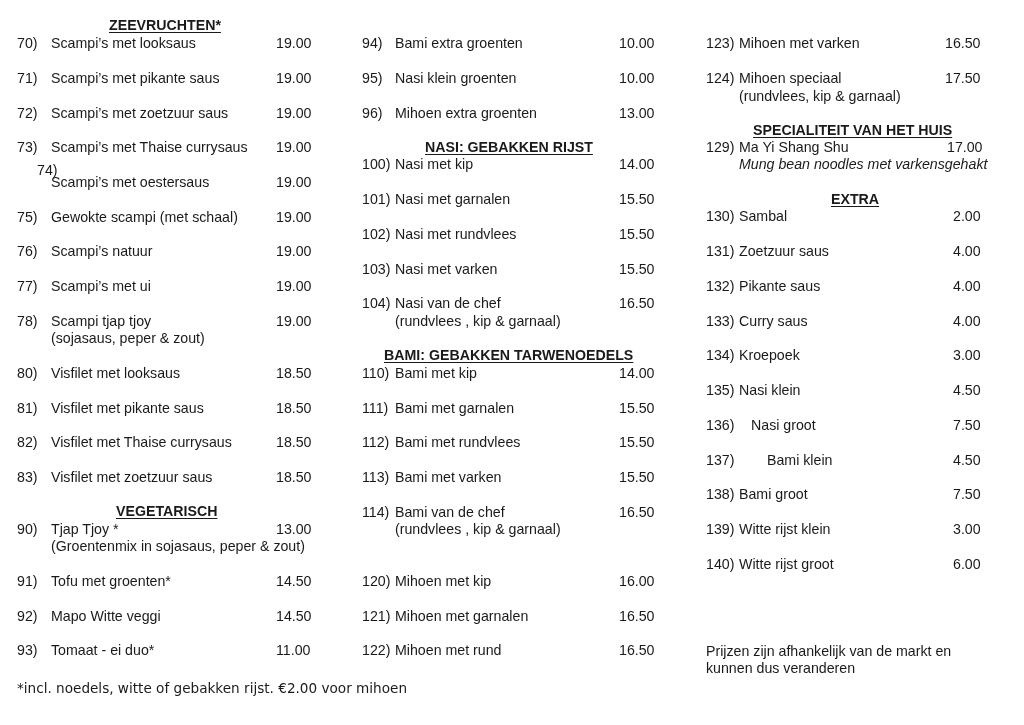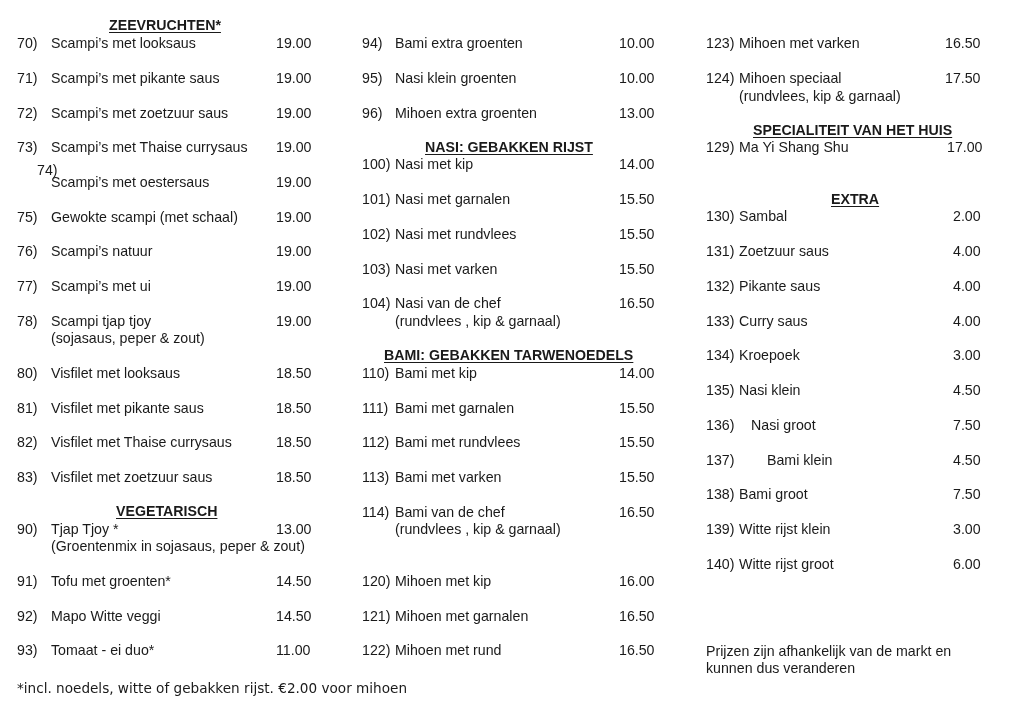--- a/index.html
+++ b/index.html
@@ -174,20 +174,21 @@
   <div class="el" style="left:706px; top:70px;">124)</div>
   <div class="el" style="left:739px; top:70px;">Mihoen speciaal</div>
   <div class="el" style="left:945px; top:70px;">17.50</div>
   <div class="el" style="left:739px; top:88px;">(rundvlees, kip &amp; garnaal)</div>
 
   <div class="el head" style="left:753px; top:122px;">SPECIALITEIT VAN HET HUIS</div>
 
   <div class="el" style="left:706px; top:139px;">129)</div>
   <div class="el" style="left:739px; top:139px;">Ma Yi Shang Shu</div>
   <div class="el" style="left:947px; top:139px;">17.00</div>
+  <div class="el sub-italic" style="left:739px; top:156px;">Mung bean noodles met varkensgehakt</div>
 
   <div class="el head" style="left:831px; top:191px;">EXTRA</div>
 
   <div class="el" style="left:706px; top:208px;">130)</div>
   <div class="el" style="left:739px; top:208px;">Sambal</div>
   <div class="el" style="left:953px; top:208px;">2.00</div>
 
   <div class="el" style="left:706px; top:243px;">131)</div>
   <div class="el" style="left:739px; top:243px;">Zoetzuur saus</div>
   <div class="el" style="left:953px; top:243px;">4.00</div>

